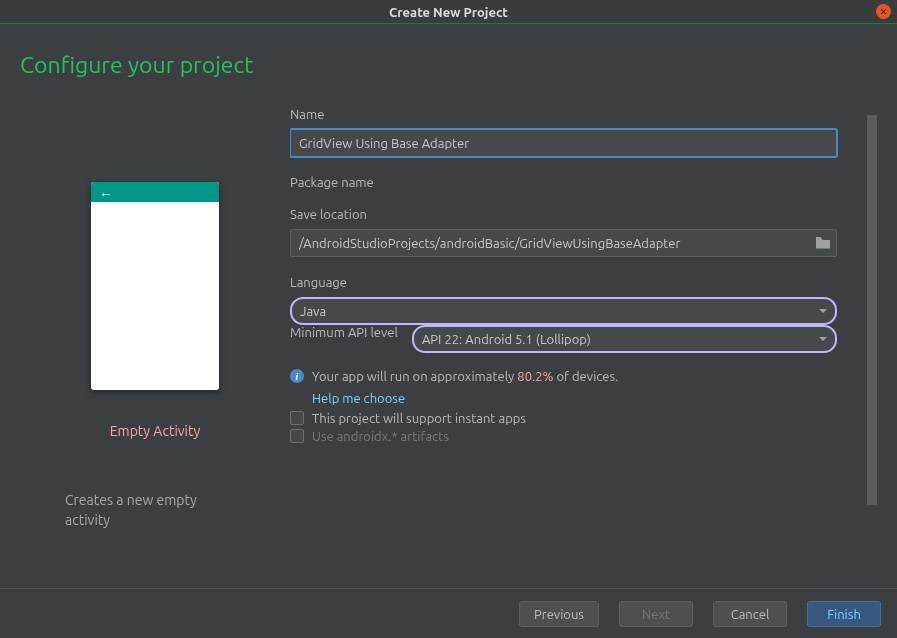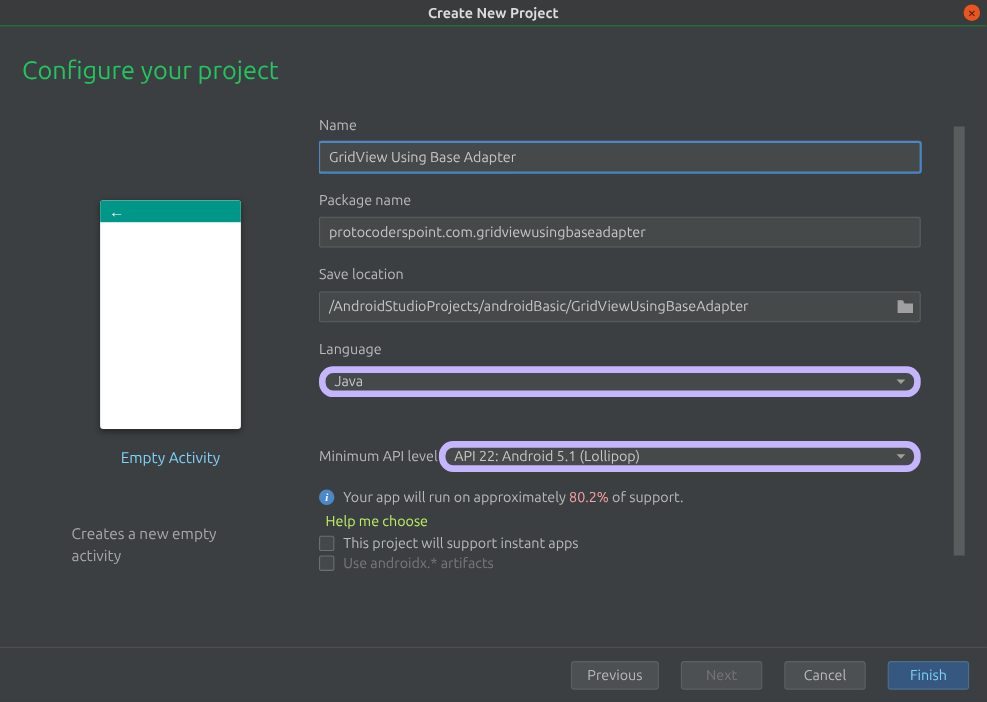--- a/index.html
+++ b/index.html
@@ -76,22 +76,22 @@
       background: #009688;
       display: flex;
       align-items: center;
       padding-left: 8px;
     }
     .back-arrow {
       color: #fff;
       font-size: 14px;
     }
     .template-name {
-      margin-top: 18px;
-      color: #7dd3fc;
+      margin-top: 33px;
+      color: #fca5a5;
       font-size: 14px;
     }
     .template-desc {
       margin-top: 52px;
       color: #a9a9a9;
       font-size: 14px;
       text-align: left;
       width: 180px;
       line-height: 1.4;
     }
@@ -142,21 +142,21 @@
       transform: translateY(-50%);
       color: #9a9a9a;
       cursor: pointer;
       width: 16px;
       height: 13px;
     }
     .select {
       width: 100%;
       height: 28px;
       background: #45494a;
-      border: 6px solid #c4b5fd;
+      border: 2px solid #c4b5fd;
       color: #c8c8c8;
       padding: 0 8px;
       font-size: 13px;
       border-radius: 13px;
       position: relative;
       display: flex;
       align-items: center;
       cursor: pointer;
     }
     .select-caret {
@@ -165,23 +165,21 @@
       top: 50%;
       transform: translateY(-50%);
       width: 0;
       height: 0;
       border-left: 4px solid transparent;
       border-right: 4px solid transparent;
       border-top: 4px solid #a0a0a0;
     }
     .api-row {
       display: flex;
-      align-items: center;
-      margin-top: 40px;
-      gap: 1px;
+      gap: 14px;
     }
     .api-row .field-label {
       margin: 0;
     }
     .api-row .select {
       flex: 1;
     }
     .info-row {
       display: flex;
       align-items: flex-start;
@@ -206,23 +204,23 @@
       font-family: serif;
     }
     .info-text {
       color: #bbbbbb;
     }
     .info-text b {
       color: #fca5a5;
       font-weight: normal;
     }
     .help-link {
-      color: #bef264;
+      color: #7dd3fc;
       display: block;
-      margin-left: 6px;
+      margin-left: 22px;
       margin-top: 4px;
       cursor: pointer;
     }
     .check-row {
       display: flex;
       align-items: center;
       margin-top: 6px;
       gap: 8px;
       margin-left: 0;
     }
@@ -312,21 +310,20 @@
     <div class="template-desc">Creates a new empty activity</div>
   </div>
 
   <div class="right-col">
     <div class="form-scroll">
 
       <div class="field-label">Name</div>
       <input class="input focused" type="text" value="GridView Using Base Adapter" style="">
 
       <div class="field-label">Package name</div>
-      <input class="input" type="text" value="protocoderspoint.com.gridviewusingbaseadapter" style="">
 
       <div class="field-label">Save location</div>
       <div class="input-with-icon">
         <input class="input" type="text" value="/AndroidStudioProjects/androidBasic/GridViewUsingBaseAdapter" style="">
         <svg class="folder-icon" viewBox="0 0 16 13">
           <path fill="#a0a0a0" d="M1 2 L6 2 L7.5 3.5 L15 3.5 L15 12 L1 12 Z M1 2 L1 0.5 L5.5 0.5 L7 2"></path>
         </svg>
       </div>
 
       <div class="field-label">Language</div>
@@ -339,21 +336,21 @@
         <div class="field-label">Minimum API level</div>
         <div class="select">
           <span>API 22: Android 5.1 (Lollipop)</span>
           <span class="select-caret"></span>
         </div>
       </div>
 
       <div class="info-row">
         <div class="info-icon">i</div>
         <div class="info-text">
-          <span>Your app will run on approximately </span><b>80.2%</b><span> of support.</span>
+          <span>Your app will run on approximately </span><b>80.2%</b><span> of devices.</span>
         </div>
       </div>
       <span class="help-link">Help me choose</span>
 
       <div class="check-row" style="margin-top:6px;">
         <div class="checkbox"></div>
         <span class="check-label">This project will support instant apps</span>
       </div>
 
       <div class="check-row faded" style="margin-top:4px;">

